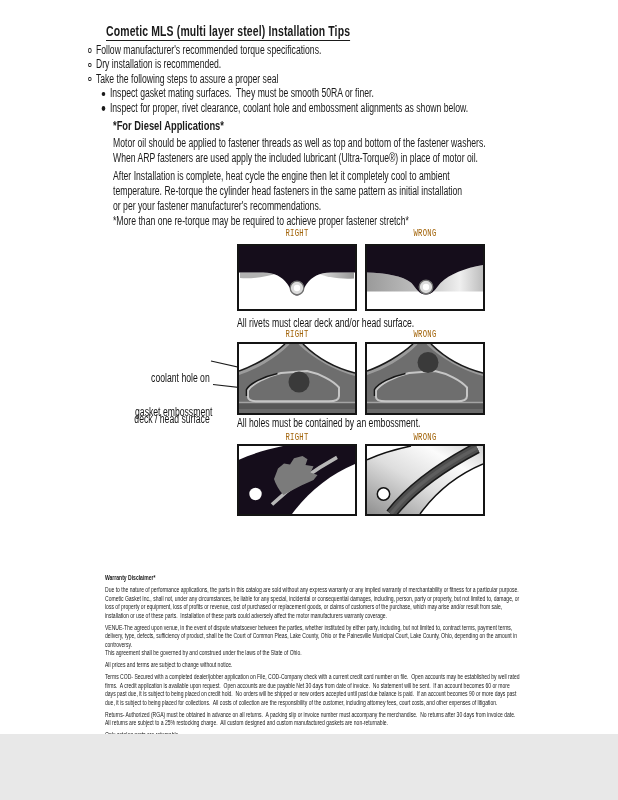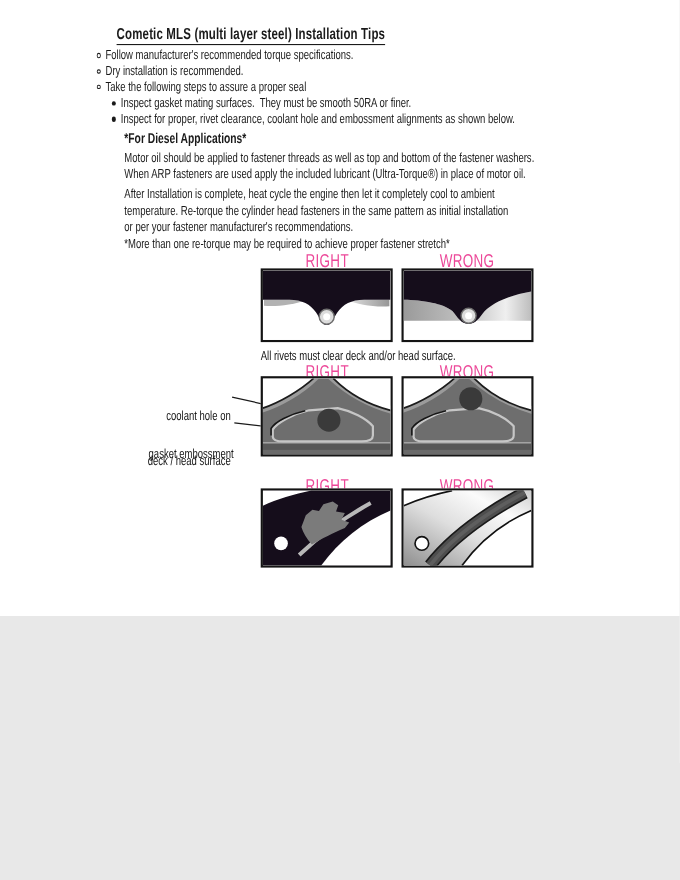--- a/index.html
+++ b/index.html
@@ -1,17 +1,17 @@
 <!DOCTYPE html>
 <html><head>
 <meta charset="utf-8">
 <style>
   html,body{margin:0;padding:0;background:#e8e8e8;}
   .page{
-    position:relative;width:618px;height:560px;background:#ffffff;
+    position:relative;width:618px;height:734px;background:#ffffff;
     font-family:"Liberation Sans", sans-serif;color:#1a1a1a;overflow:hidden;
     margin:0 auto;
   }
   
   .cx{transform:scaleX(0.72);transform-origin:0 0;}
   .cxc{display:inline-block;transform:scaleX(0.72);transform-origin:50% 0;}
   .cxr{transform:scaleX(0.72);transform-origin:100% 0;}
   .abs{position:absolute;}
   .pre{white-space:pre;}
 
@@ -24,21 +24,21 @@
   .ob,.sb{display:inline-block;width:5px;height:4.4px;border-radius:50%;vertical-align:1.5px;margin-right:6px;}
   .ob{border:1.2px solid #1a1a1a;box-sizing:border-box;}
   .sb{background:#1a1a1a;width:5.4px;height:4.6px;vertical-align:1px;}
 
   .diesel{width:600px;font-size:12px;line-height:14.7px;}
   .d-head{font-size:13px;font-weight:bold;line-height:15px;margin-bottom:2px;}
   .d-p{margin-top:3px;}
   .d-p .tip-line{white-space:pre;}
   .d-note{margin-top:0px;}
 
-  .fig-h{position:absolute;width:120px;text-align:center;font-size:17px;letter-spacing:.4px;color:#ec4899;}
+  .fig-h{position:absolute;width:120px;text-align:center;font-size:10px;letter-spacing:.4px;color:#a16207;font-family:Liberation Mono, monospace;}
   .fig-box{position:absolute;width:120px;border:2px solid #141414;background:#fff;box-sizing:border-box;}
   .fig-box svg{display:block;width:100%;height:100%;}
   .fig-cap{position:absolute;font-size:12px;line-height:14px;color:#141414;}
   .fig-label{position:absolute;font-size:12px;line-height:13.8px;text-align:right;color:#141414;white-space:pre;}
 
   .warranty{width:576px;font-size:7px;line-height:8.4px;color:#202020;}
   .w-head{font-weight:bold;margin-bottom:4px;}
   .w-p{margin-bottom:3.8px;white-space:pre-wrap;}
   .w-l{white-space:pre-wrap;}
   .pagecode{font-size:13.5px;letter-spacing:.3px;color:#222;}
@@ -159,20 +159,21 @@
       <path d="M64,0 C76,12 94,23.5 116,29" stroke="#1c1c1c" stroke-width="1.6" fill="none"></path>
       <line x1="0" y1="58.5" x2="116" y2="58.5" stroke="#a3a3a3" stroke-width="1.4"></line>
       <rect y="59.5" width="116" height="9.5" fill="#585858"></rect>
       <rect y="65" width="116" height="4" fill="#6a6a6a"></rect>
       <path d="M9,53 L9,46.5 C13,40 27,32.5 42,29 L68,27 C80.5,29.5 94,36.5 100,43.5 L100,52 C100,55.8 96.5,57.3 90,57.3 L18.5,57.3 C13,57.3 9,56.3 9,53 Z" stroke="#c6c6c6" stroke-width="2" fill="none"></path>
       <path d="M7.4,52 L7.4,45.5 C11,39.3 24,32.8 38.5,29.5" stroke="#161616" stroke-width="1.4" fill="none"></path>
       <circle cx="61" cy="18.5" r="10.5" fill="#3a3a3a"></circle>
     </svg>
   </div>
 
+  <div class="fig-cap" style="left:237px;top:416px;"><span class="cx pre" style="display:inline-block;">All holes must be contained by an embossment.</span></div>
 
   <div class="fig-h" style="left:237px;top:432px;"><span class="cxc">RIGHT</span></div>
   <div class="fig-h" style="left:365px;top:432px;"><span class="cxc">WRONG</span></div>
 
   <div class="fig-box" style="left:237px;top:444px;height:72px;">
     <svg viewBox="0 0 116 68" preserveAspectRatio="none">
       <rect width="116" height="68" fill="#150d1b"></rect>
       <path d="M0,0 H44 C28,3.3 13,8 0,13.7 Z" fill="#ffffff"></path>
       <path d="M53,68 C69,46 91,28.5 116,18 V68 Z" fill="#ffffff"></path>
       <path d="M33,58.5 C50,42.5 73,25 98,11.3" stroke="#b8b8b8" stroke-width="3.6" fill="none"></path>

